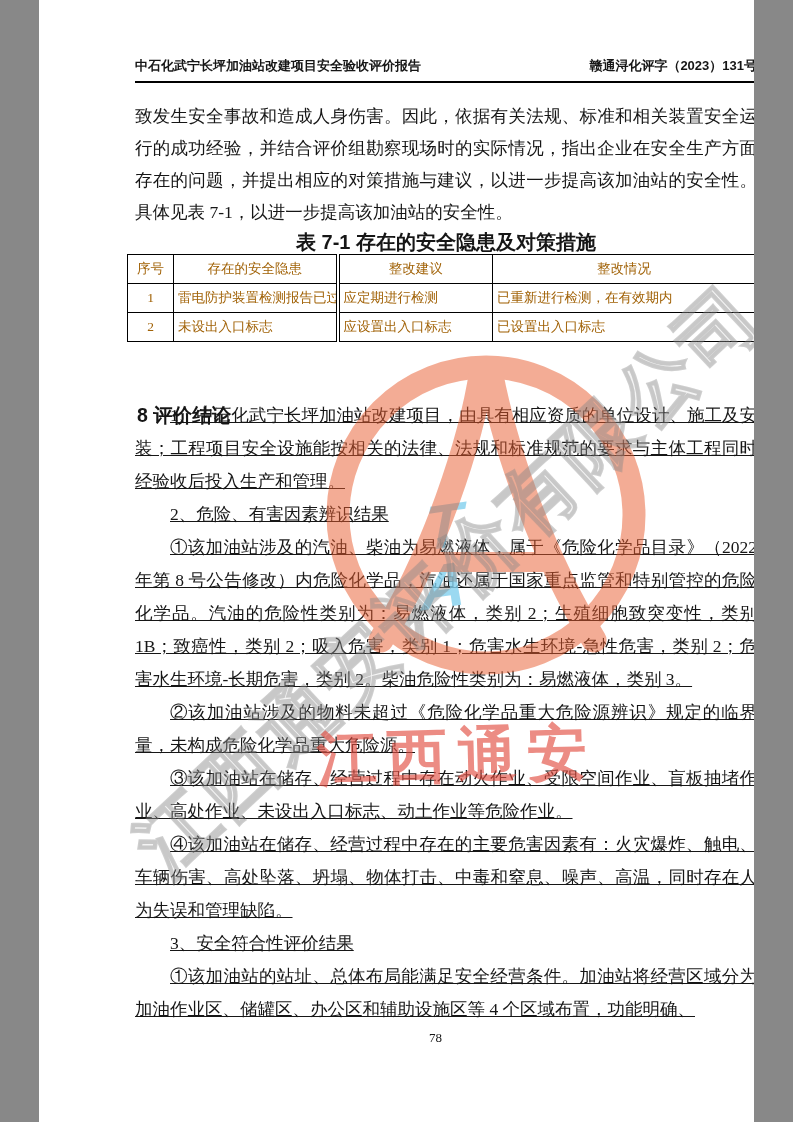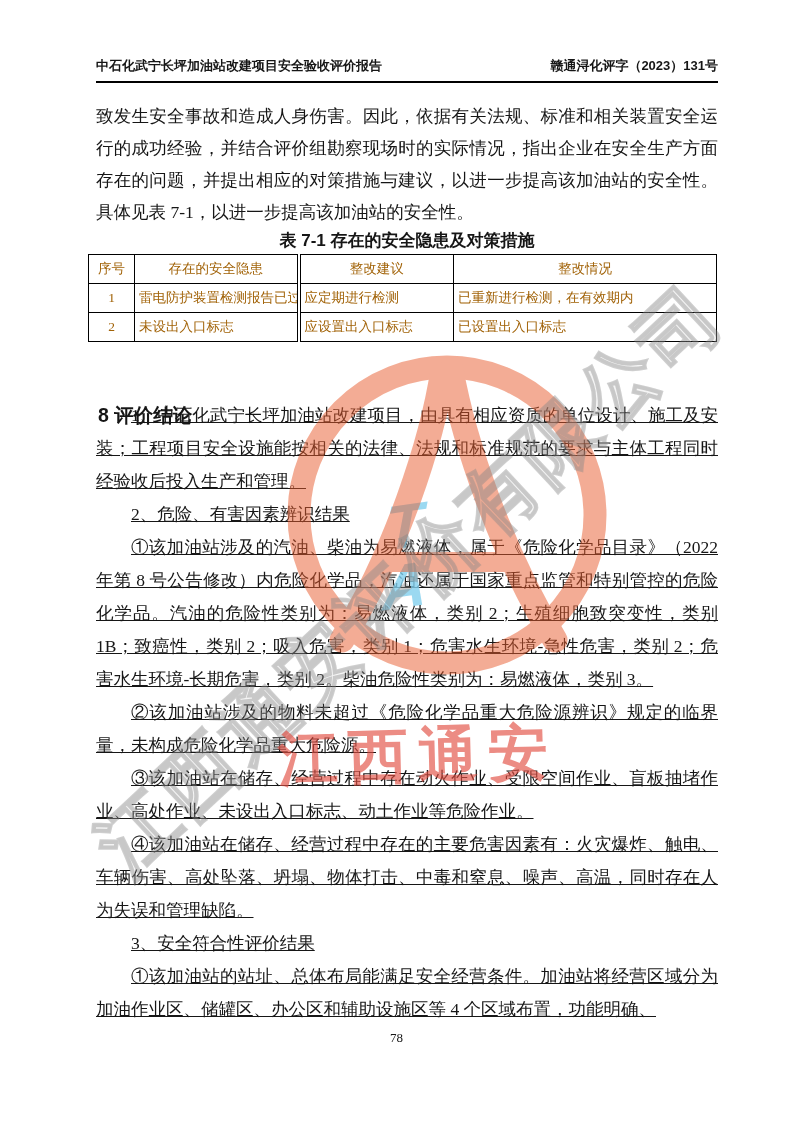--- a/index.html
+++ b/index.html
@@ -1,37 +1,37 @@
 <!DOCTYPE html>
 <html><head>
 <meta charset="utf-8">
 <style>
   html,body{margin:0;padding:0;background:#888;}
   .page{
-    position:relative;width:793px;height:1122px;margin:0 auto;
+    position:relative;width:715px;height:1122px;margin:0 auto;
     background:#ffffff;overflow:hidden;
     font-family:"Liberation Serif","DejaVu Serif",serif;color:#161616;
   }
   
   .header{
     position:absolute;left:96px;top:58px;width:622px;
     display:flex;justify-content:space-between;align-items:flex-end;
     padding-bottom:7px;border-bottom:2.5px solid #000;
     font-family:"Liberation Sans","DejaVu Sans",sans-serif;
     font-weight:bold;font-size:13px;line-height:16px;white-space:nowrap;
   }
   
   .intro{
     position:absolute;left:96px;top:100px;width:622px;
     font-size:17.5px;line-height:32px;text-align:justify;text-justify:inter-ideograph;
   }
   .table-title{
     position:absolute;left:96px;top:229px;width:622px;text-align:center;
     font-family:"Liberation Sans","DejaVu Sans",sans-serif;
-    font-weight:bold;font-size:17px;
+    font-weight:bold;font-size:20px;
   }
   table.hazards{
     position:absolute;left:88px;top:254px;width:628px;
     border-collapse:collapse;table-layout:fixed;
     font-family:"Liberation Sans","DejaVu Sans",sans-serif;
     font-size:13.5px;color:#a16207;
   }
   table.hazards th,table.hazards td{
     border:1.6px solid #000;padding:3px 4px;height:22px;
     font-weight:normal;overflow:hidden;white-space:nowrap;

